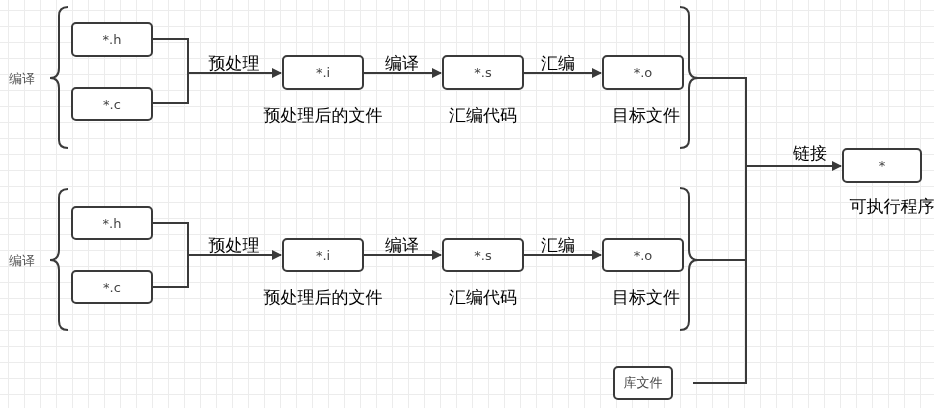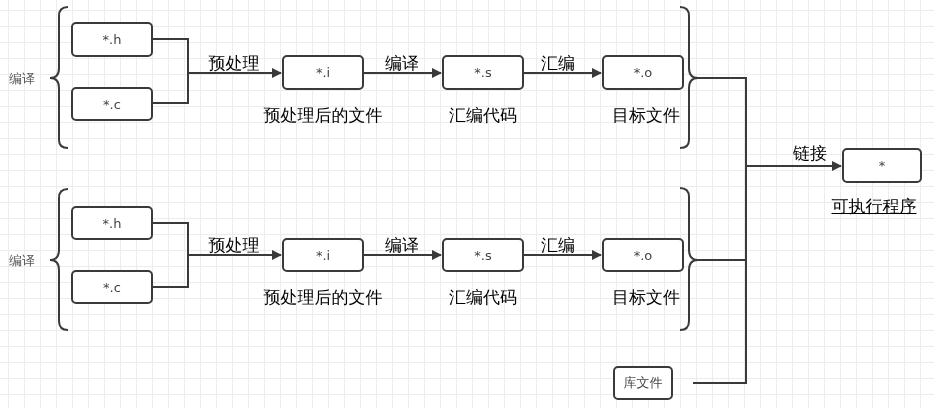--- a/index.html
+++ b/index.html
@@ -90,13 +90,13 @@
 <div class="lbl" style="left:483px;top:286px;">汇编代码</div>
 
 <div class="lbl" style="left:558px;top:234px;">汇编</div>
 <div class="box" style="left:602px;top:238px;width:82px;height:34px;">*.o</div>
 <div class="lbl" style="left:646px;top:286px;">目标文件</div>
 
 <div class="box" style="left:613px;top:366px;width:60px;height:34px;">库文件</div>
 
 <div class="lbl" style="left:793px;top:142px;margin-left:17px;">链接</div>
 <div class="box" style="left:842px;top:148px;width:80px;height:35px;">*</div>
-<div class="lbl" style="left:874px;top:195px;text-decoration:underline;">可执行程序</div>
+<div class="lbl" style="left:892px;top:195px;">可执行程序</div>
 
 </body></html>

